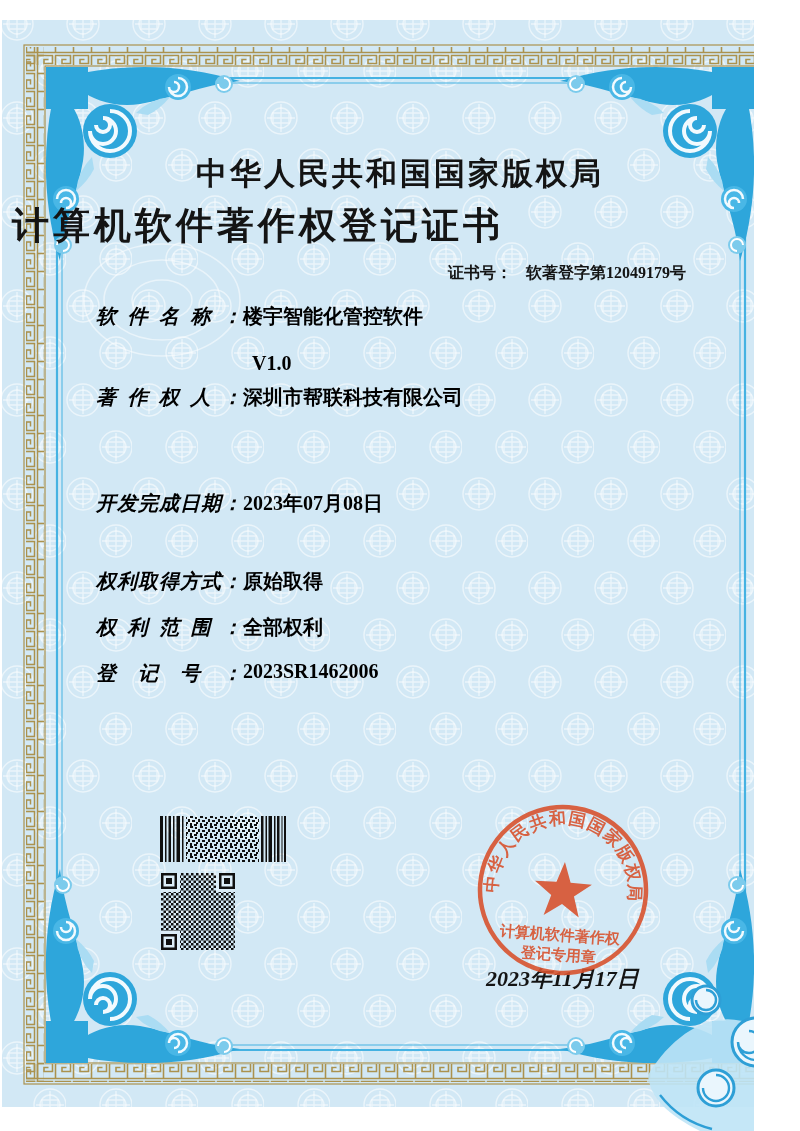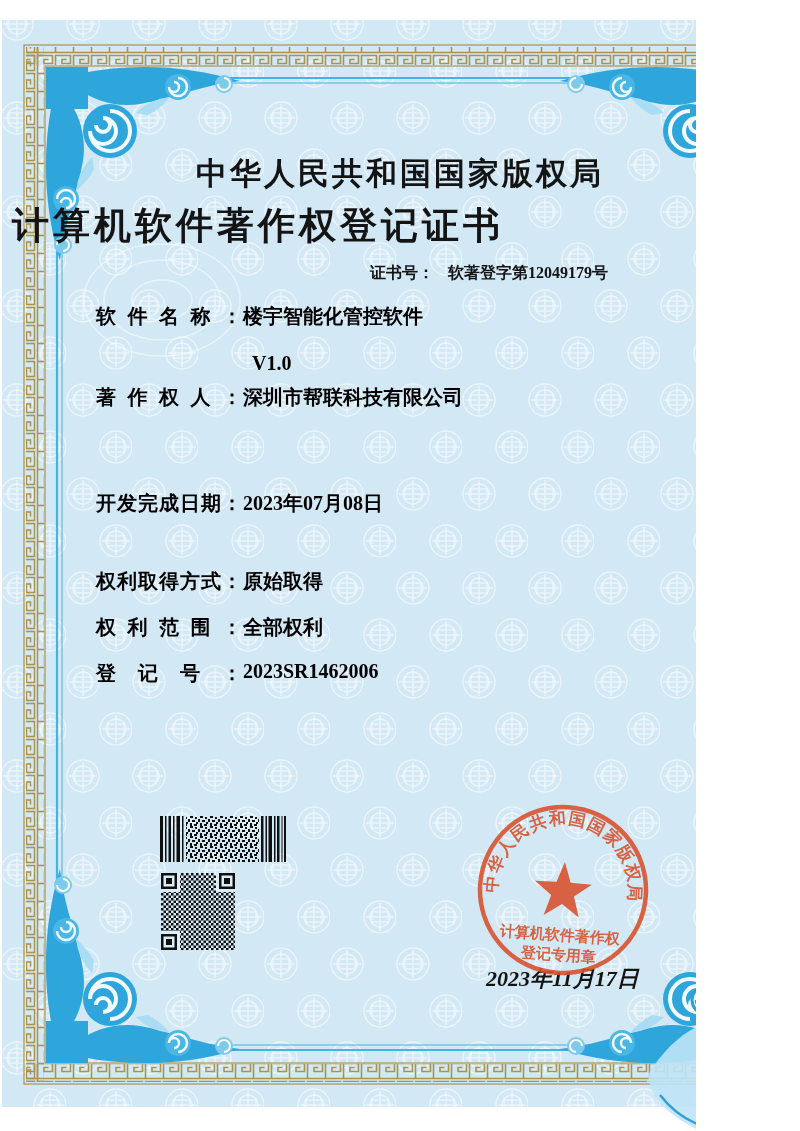--- a/index.html
+++ b/index.html
@@ -1,25 +1,25 @@
 <!DOCTYPE html>
 <html><head>
 <meta charset="utf-8">
 <style>
   html,body{margin:0;padding:0;}
   body{width:800px;height:1131px;background:#ffffff;font-family:"Liberation Serif","DejaVu Serif",serif;}
-  .page{position:relative;width:696px;height:1131px;overflow:hidden;background:#ffffff;}
+  .page{position:relative;width:754px;height:1131px;overflow:hidden;background:#ffffff;}
   .bg-svg{position:absolute;left:0;top:0;z-index:0;}
   .txt{position:absolute;z-index:2;color:#141414;}
   .authority{top:153px;left:0;width:800px;text-align:center;font-size:31px;font-weight:bold;letter-spacing:3px;}
   .cert-title{top:201px;left:12px;width:800px;text-align:left;font-size:37px;font-weight:bold;letter-spacing:4px;font-family:Liberation Serif, serif;}
-  .cert-no{top:263px;right:88px;font-size:16px;font-weight:bold;}
+  .cert-no{top:263px;right:68px;font-size:16px;font-weight:bold;}
   .cert-no .sep{display:inline-block;width:14px;}
   .frow{position:absolute;left:96px;font-size:20px;font-weight:bold;z-index:2;white-space:nowrap;}
-  .flabel{display:inline-block;width:146px;text-align:justify;text-align-last:justify;vertical-align:top;}
+  .flabel{display:inline-block;width:146px;text-align:justify;text-align-last:justify;vertical-align:top;font-style:italic;}
   .fval{display:inline-block;margin-left:1px;vertical-align:top;}
   .fver{margin-left:156px;margin-top:22px;}
   .statement{top:710px;left:96px;width:622px;font-size:21px;line-height:47px;text-indent:2em;font-weight:normal;text-align:justify;}
   .issue-date{top:964px;left:486px;font-size:22px;font-weight:bold;z-index:2;font-style:italic;}
   .art{position:absolute;z-index:2;}
   .seal-wrap{position:absolute;left:470px;top:797px;width:186px;height:186px;z-index:3;opacity:.9;}
 </style>
 </head>
 <body>
 

